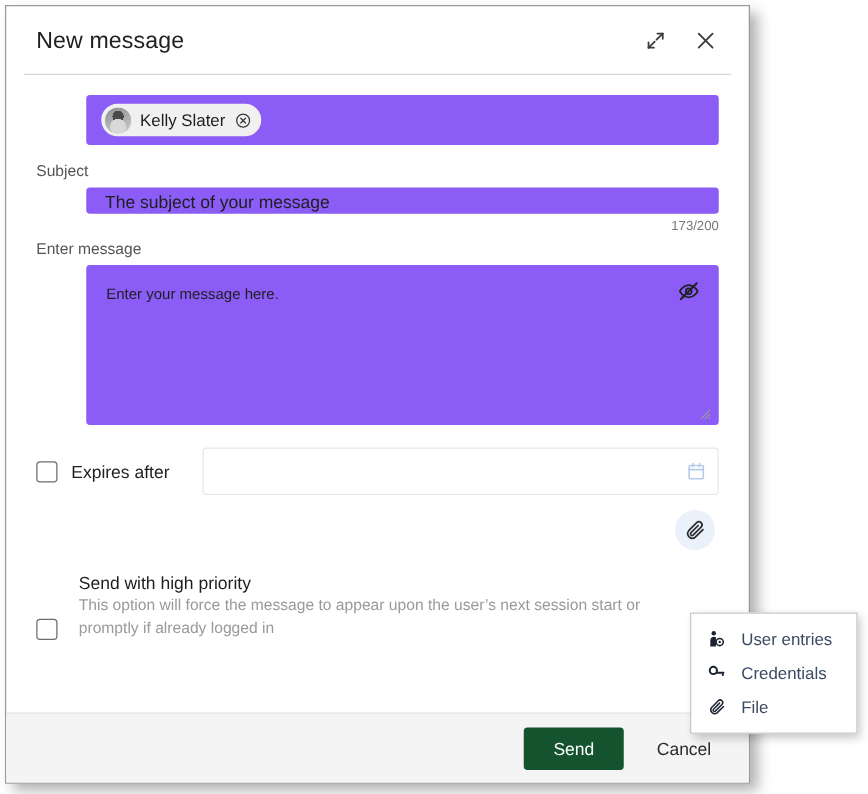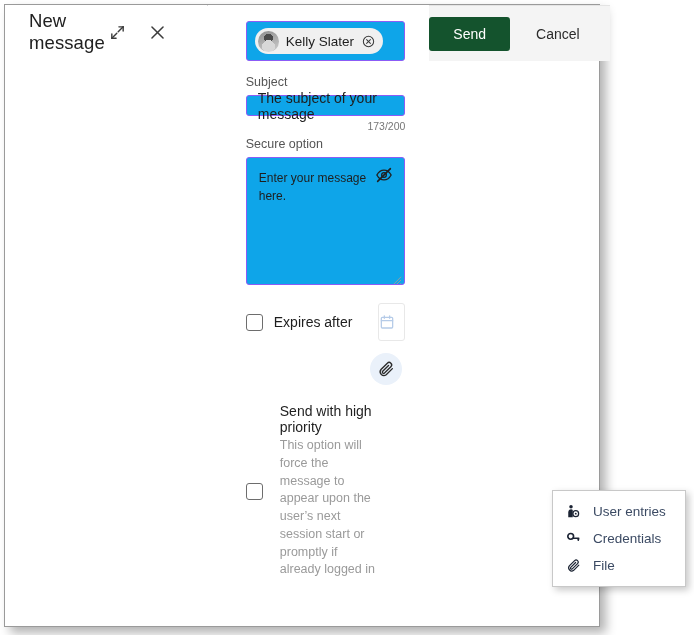--- a/index.html
+++ b/index.html
@@ -20,21 +20,21 @@
     position: absolute;
     left: 4px;
     top: 4px;
     width: 596px;
     height: 623px;
     background: #ffffff;
     border: 1px solid #9a9a9a;
     box-sizing: border-box;
     box-shadow: 6px 6px 10px rgba(0,0,0,0.30);
     display: flex;
-    flex-direction: row;
+    flex-direction: column;
   }
 
   
   .header {
     height: 54px;
     flex: 0 0 54px;
     display: flex;
     align-items: center;
     padding: 0 22px 0 24px;
     box-sizing: border-box;
@@ -74,24 +74,25 @@
     position: relative;
   }
 
   .field-label {
     font-size: 12.5px;
     color: #555555;
     margin-bottom: 6px;
   }
 
   .input-box {
-    border: 1px solid #8b5cf6;
+    border: 4px solid #8b5cf6;
     border-radius: 3px;
-    background: #0ea5e9;
-    box-sizing: border-box;
+    background: #8b5cf6;
+    box-sizing: border-box;
+    margin-left: 40px;
   }
 
   
   .to-box {
     height: 40px;
     display: flex;
     align-items: center;
     padding: 0 8px;
     margin-bottom: 14px;
   }
@@ -232,21 +233,21 @@
     display: flex;
     align-items: center;
     justify-content: center;
     cursor: pointer;
     color: #2b2b2b;
   }
 
   
   .priority-row {
     display: flex;
-    align-items: center;
+    align-items: flex-end;
     margin-top: 18px;
     padding-right: 30px;
   }
   .priority-texts {
     margin-left: 17px;
   }
   .priority-title {
     font-size: 14px;
     color: #1e1e1e;
     margin-bottom: 2px;
@@ -366,21 +367,21 @@
         </span>
       </div>
     </div>
 
     <div class="field-label">Subject</div>
     <div class="input-box subject-box">
       <span class="subject-text">The subject of your message</span>
     </div>
     <div class="counter">173/200</div>
 
-    <div class="field-label">Secure option</div>
+    <div class="field-label">Enter message</div>
     <div class="input-box msg-box">
       <span class="msg-text">Enter your message here.</span>
       <span class="eye-off">
         <svg width="18" height="18" viewBox="0 0 24 24" fill="none" stroke="currentColor" stroke-width="1.8" stroke-linecap="round">
           <path d="M2.5 12S6 5.5 12 5.5 21.5 12 21.5 12 18 18.5 12 18.5 2.5 12 2.5 12z"></path>
           <circle cx="12" cy="12" r="3.1"></circle>
           <line x1="3.5" y1="20.5" x2="20.5" y2="3.5" stroke-width="2.1"></line>
         </svg>
       </span>
       <span class="resize-grip">

